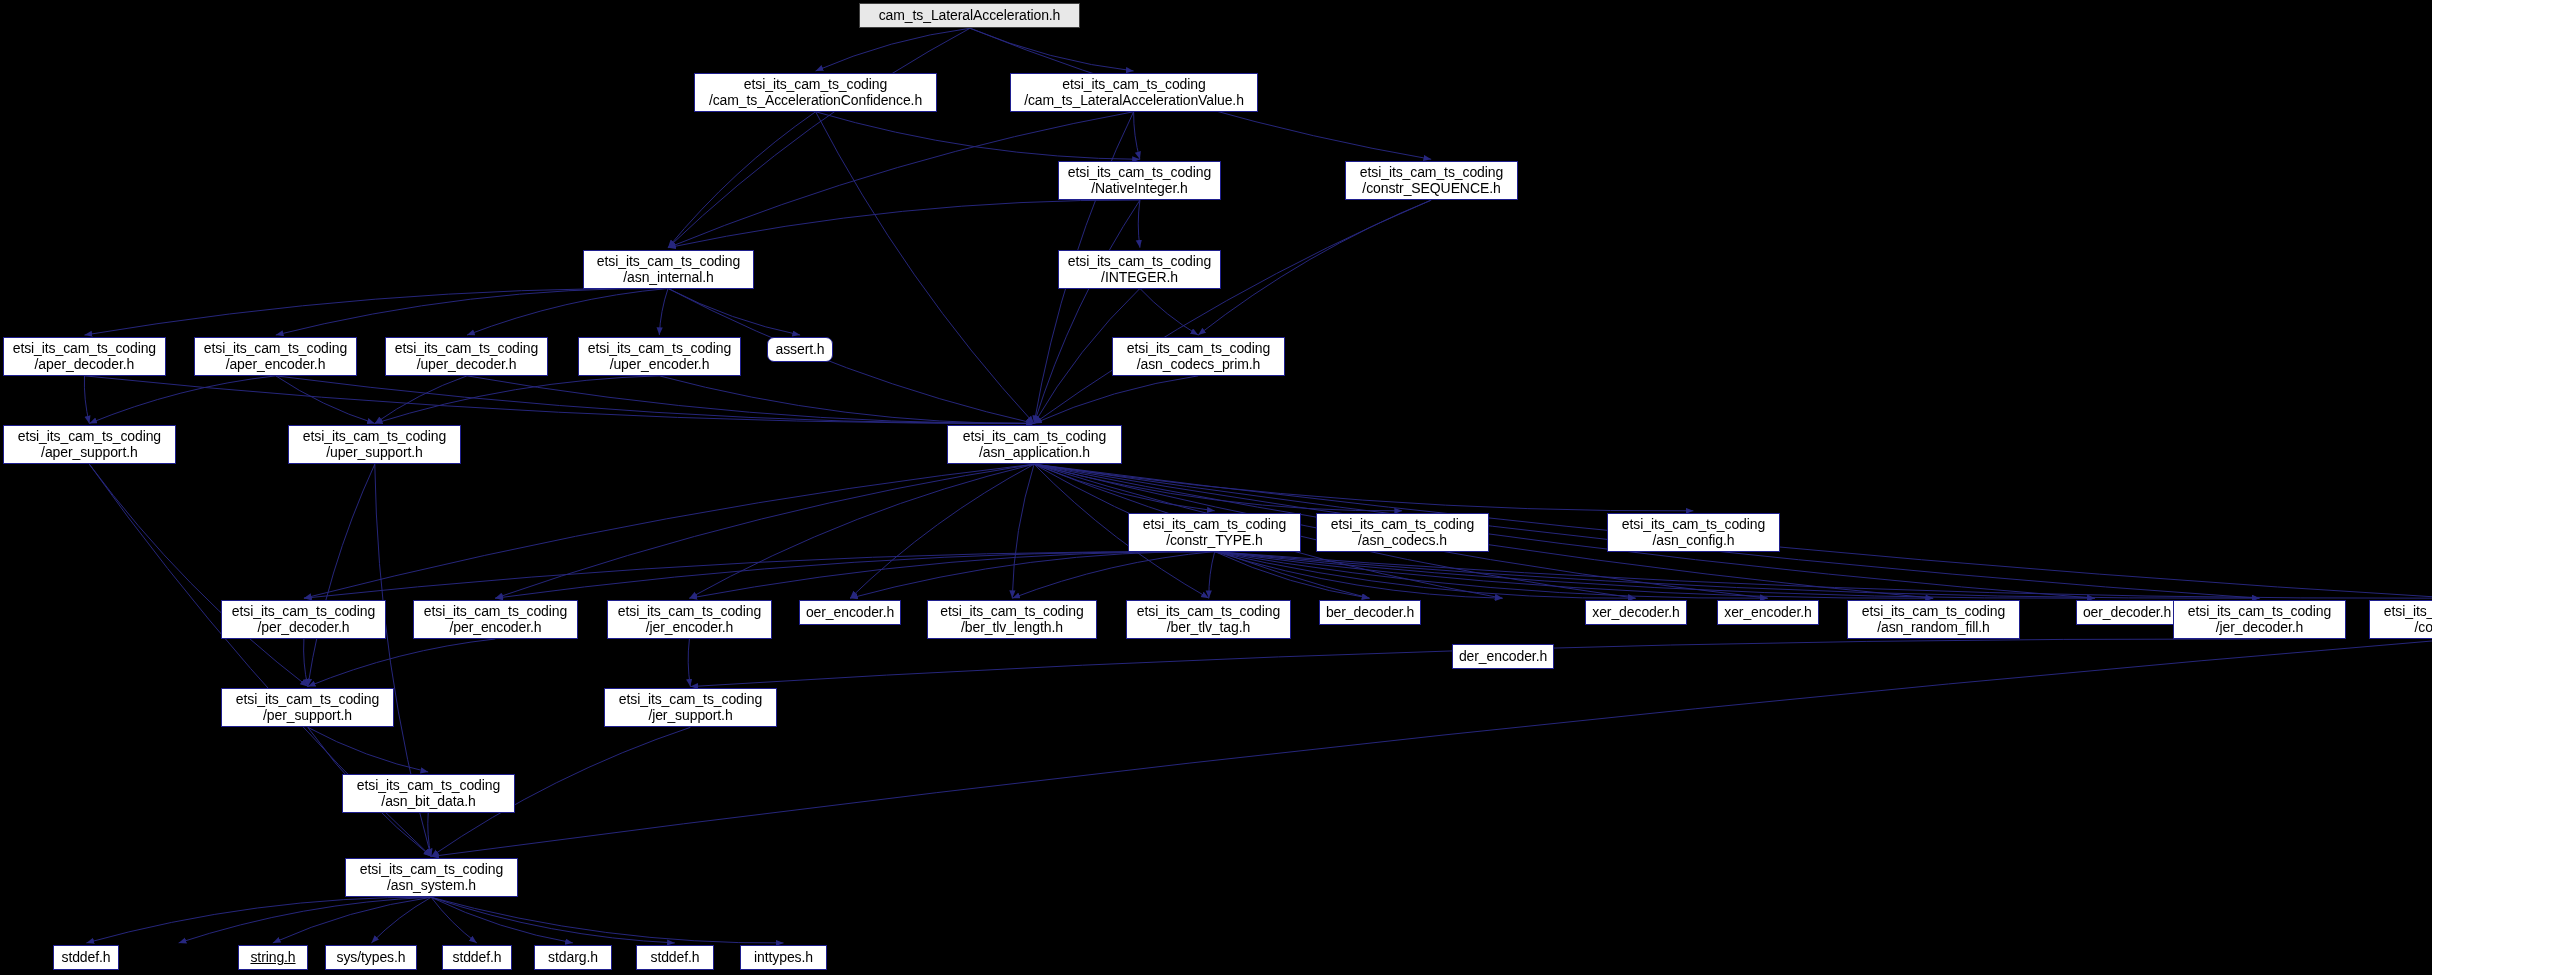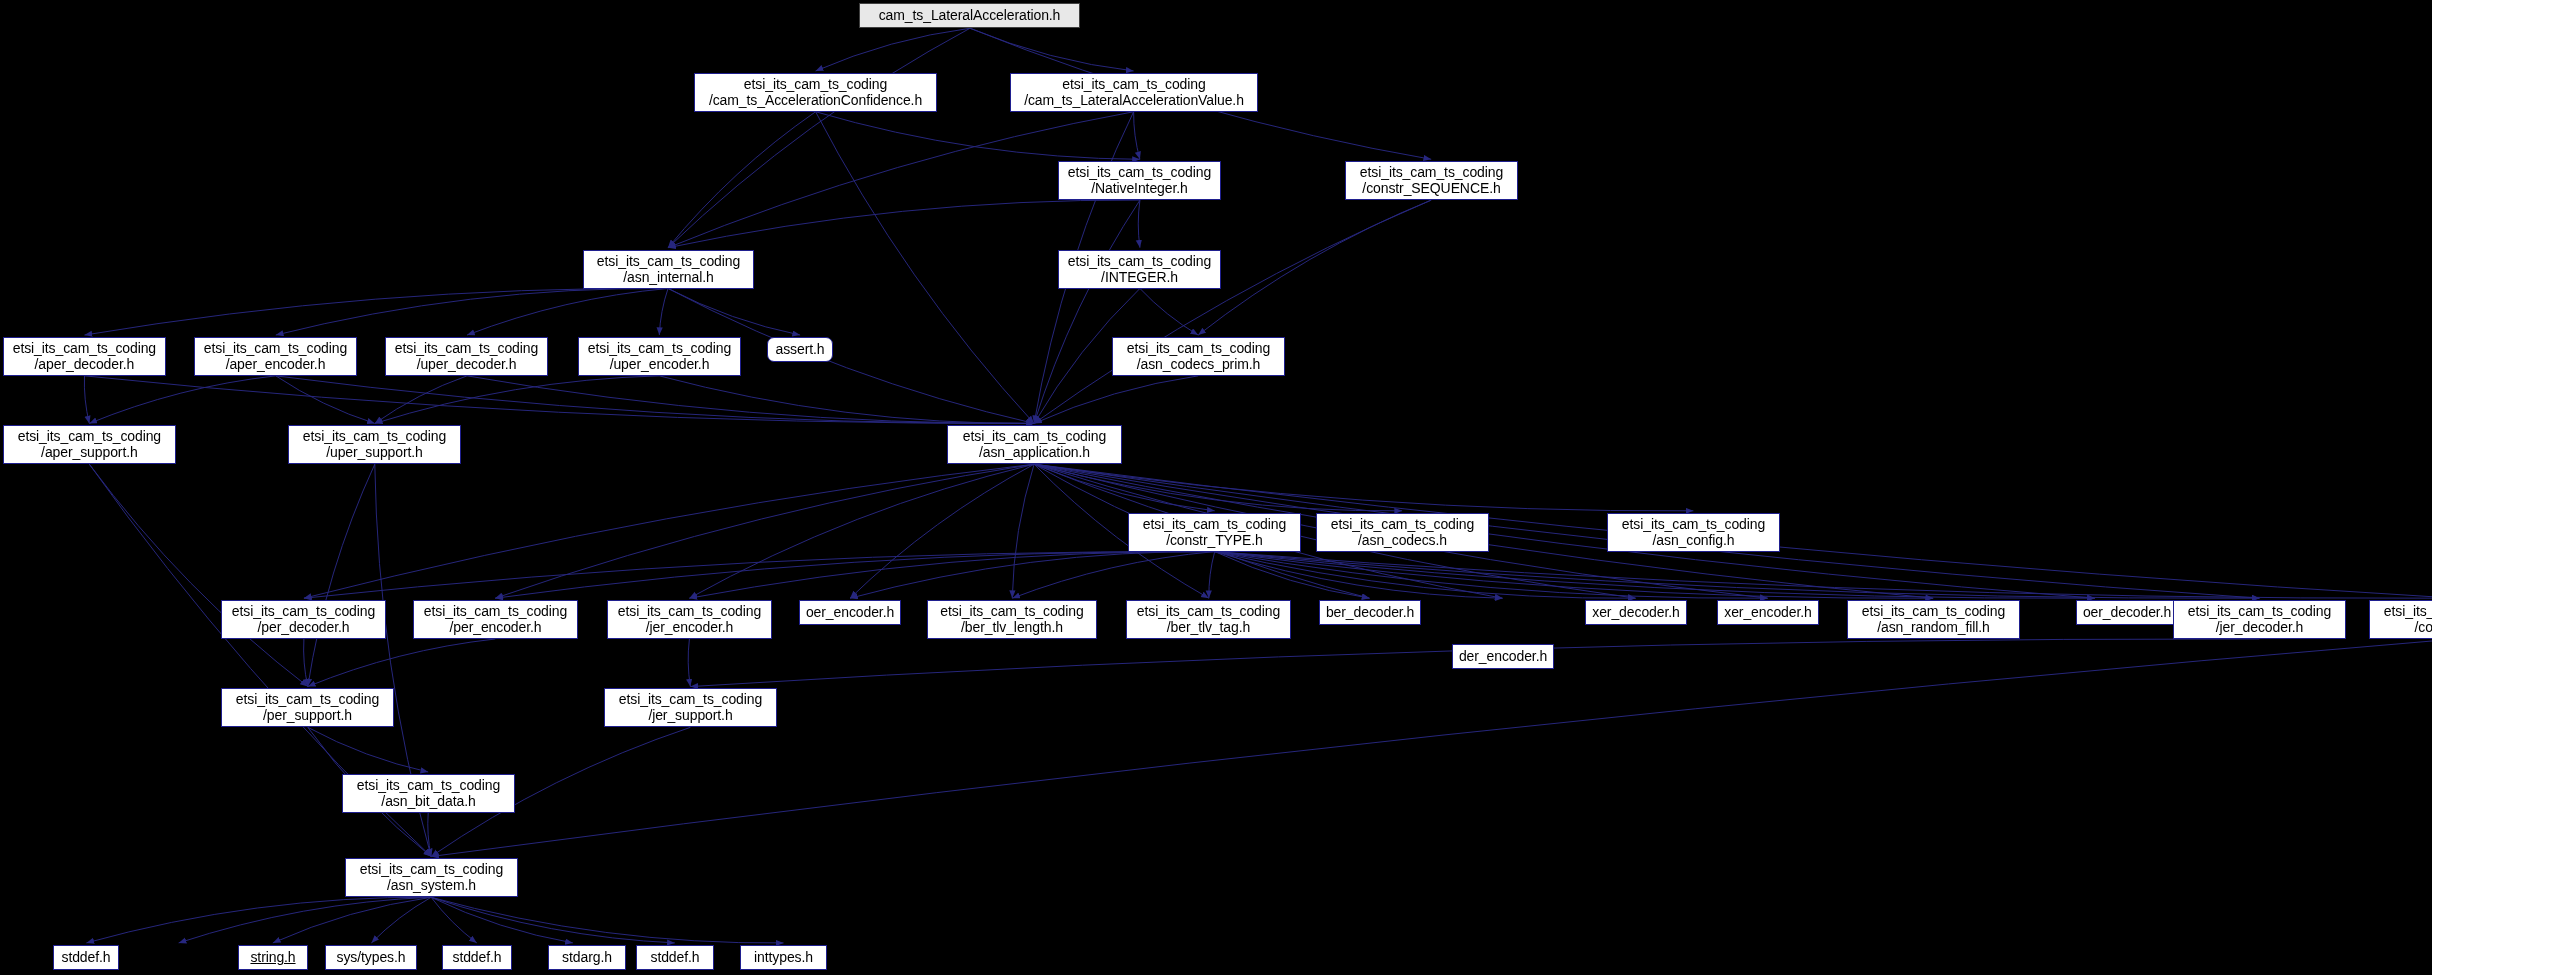--- a/index.html
+++ b/index.html
@@ -206,18 +206,18 @@
 /jer_support.h</div>
       <div class="node" style="left: 342px; top: 774px; width: 173px; height: 39px;">etsi_its_cam_ts_coding
 /asn_bit_data.h</div>
       <div class="node" style="left: 345px; top: 858px; width: 173px; height: 39px;">etsi_its_cam_ts_coding
 /asn_system.h</div>
       <div class="node" style="left: 53px; top: 945px; width: 66px; height: 25px;">stddef.h</div>
       <div class="node" style="left: 144px; top: 990px; width: 70px; height: 25px;">stdlib.h</div>
       <div class="node" style="left: 238px; top: 945px; width: 70px; height: 25px; text-decoration: underline;">string.h</div>
       <div class="node" style="left: 325px; top: 945px; width: 92px; height: 25px;">sys/types.h</div>
       <div class="node" style="left: 442px; top: 945px; width: 70px; height: 25px;">stddef.h</div>
-      <div class="node" style="left: 534px; top: 945px; width: 78px; height: 25px; margin-left: 14px;">stdarg.h</div>
+      <div class="node" style="left: 534px; top: 945px; width: 78px; height: 25px;">stdarg.h</div>
       <div class="node" style="left: 636px; top: 945px; width: 78px; height: 25px;">stddef.h</div>
       <div class="node" style="left: 740px; top: 945px; width: 87px; height: 25px;">inttypes.h</div>
     </div>
 </div>
 
 
 </body></html>

